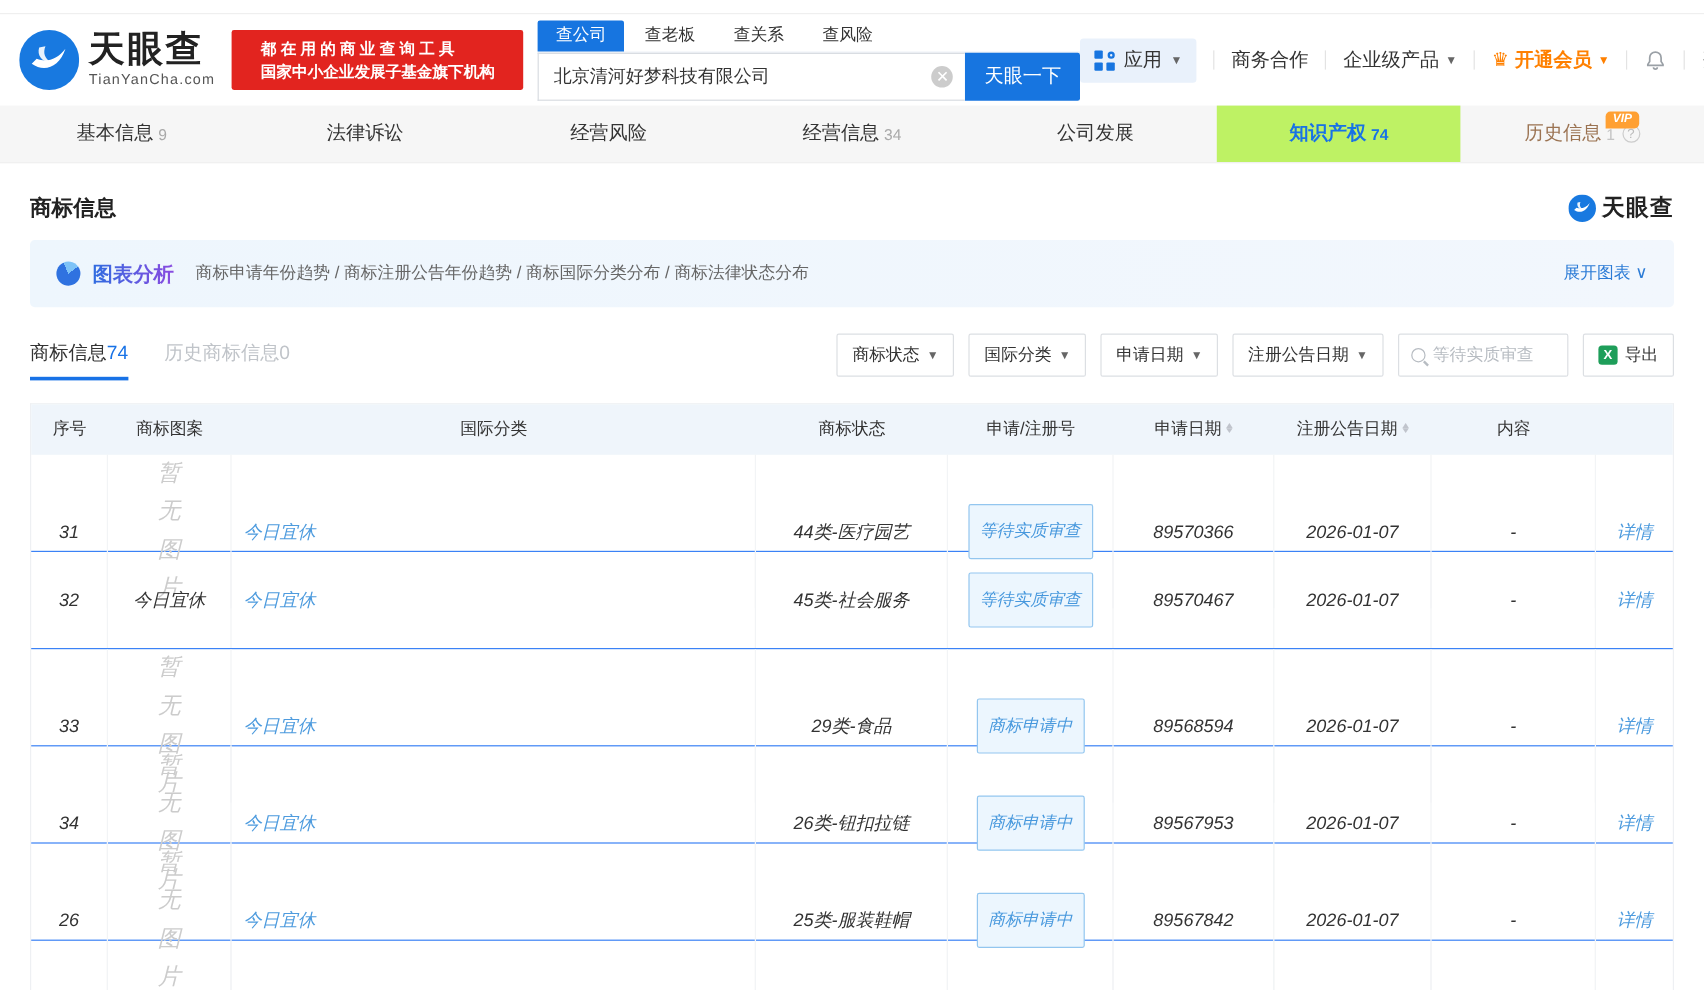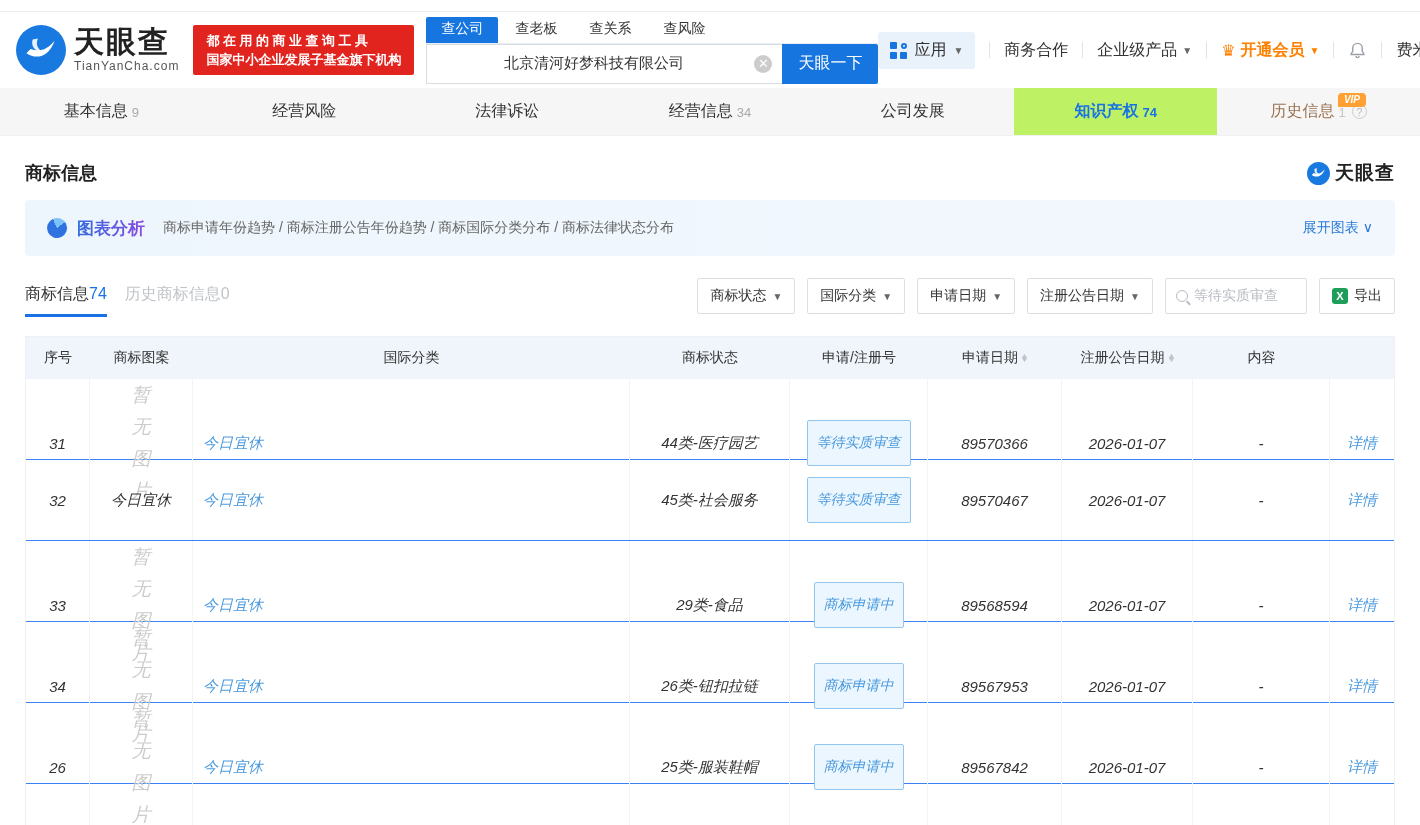--- a/index.html
+++ b/index.html
@@ -8,32 +8,32 @@
 
   
   .topstrip { height:12px; background:#fff; border-bottom:1px solid #ebebeb; }
 
   
   .hdr { height:76px; display:flex; align-items:center; padding:0 16px; background:#fff; }
   .logo { display:flex; align-items:center; gap:8px; cursor:pointer; }
   .logo-swirl { width:50px; height:50px; flex:0 0 auto; }
   .logo-txt .brand { font-size:30px; font-weight:bold; color:#222; letter-spacing:2px; line-height:30px;}
   .logo-txt .dom { font-size:12px; color:#555; letter-spacing:1px; margin-top:2px; }
-  .promo { margin-left:14px; background:#e2241f; color:#fff; padding:6px 13px; border-radius:2px;
+  .promo { margin-left:14px; background:#e2241f; color:#fff; padding:6px 24px; border-radius:2px;
     font-size:13px; font-weight:bold; line-height:19px; white-space:nowrap; }
   .promo .l1 { letter-spacing:3.5px; }
   .searchwrap { margin-left:12px; width:548px; }
   .stabs { display:flex; align-items:flex-end; gap:2px; border-bottom:1px solid #e8eef5; }
   .stab { font-size:14px; color:#333; padding:3px 15px 5px; cursor:pointer; }
   .stab.active { background:#1775e0; color:#fff; border-radius:2px 2px 0 0; }
   .sbar { display:flex; margin-top:0; }
   .sinput { position:relative; width:356px; }
   .sinput input { width:100%; height:40px; border:1px solid #d9dde2; border-right:none;
     padding:0 34px 0 12px; font-size:15px; color:#333; outline:none;
-    font-family:"Liberation Sans","DejaVu Sans",sans-serif;text-align:center; }
+    font-family:"Liberation Sans","DejaVu Sans",sans-serif; }
   .clear-ic { position:absolute; right:10px; top:11px; width:18px; height:18px; border-radius:50%;
     background:#ccc; color:#fff; font-size:13px; line-height:18px; text-align:center; cursor:pointer; }
   .sbtn { width:96px; height:40px; background:#1775e0; color:#fff; border:none; font-size:16px;
     cursor:pointer; border-radius:0 2px 2px 0; font-family:"Liberation Sans","DejaVu Sans",sans-serif; }
   .hnav { margin-left:auto; display:flex; align-items:center; gap:14px; white-space:nowrap; }
   .apps-chip { display:flex; align-items:center; gap:7px; background:#e9f1fb; border-radius:3px;
     padding:8px 12px; font-size:16px; color:#333; cursor:pointer; }
   .grid-ic { width:17px; height:17px; position:relative; }
   .grid-ic i { position:absolute; width:7px; height:7px; background:#1775e0; border-radius:1px; }
   .grid-ic i:nth-child(1){left:0;top:0;} .grid-ic i:nth-child(2){left:0;top:10px;}
@@ -78,21 +78,21 @@
     background-clip:text; color:transparent; }
   .chartbar .items { margin-left:18px; font-size:14px; color:#666; }
   .chartbar .expand { margin-left:auto; font-size:14px; color:#2b7bd6; cursor:pointer; }
 
   
   .listrow { display:flex; align-items:center; padding:22px 25px 14px 25px; }
   .ltab { font-size:16px; cursor:pointer; position:relative; padding-bottom:12px; }
   .ltab.cur { color:#333; }
   .ltab.cur .n { color:#1872e6; }
   .ltab.cur:after { content:""; position:absolute; left:0; right:0; bottom:0; height:3px; background:#1872e6; }
-  .ltab.dim { color:#c0c4c9; margin-left:18px;text-align:right; }
+  .ltab.dim { color:#c0c4c9; margin-left:30px;text-align:right; }
   .ltab.dim .n { color:#c0c4c9; }
   .filters { margin-left:auto; display:flex; align-items:center; gap:12px; padding-bottom:8px; }
   .fbtn { height:36px; border:1px solid #dcdfe3; border-radius:2px; background:#fff; padding:0 12px;
     font-size:14px; color:#333; display:flex; align-items:center; gap:6px; cursor:pointer; }
   .fsearch { height:36px; width:142px; border:1px solid #dcdfe3; border-radius:2px; display:flex;
     align-items:center; padding:0 10px; gap:6px; color:#b7bcc2; font-size:14px; cursor:text; }
   .mag { width:12px; height:12px; border:1.5px solid #b7bcc2; border-radius:50%; position:relative; }
   .mag:after { content:""; position:absolute; width:5px; height:1.5px; background:#b7bcc2;
     transform:rotate(45deg); left:9px; top:11px; }
   .xls { width:16px; height:16px; background:#1e9e5a; border-radius:3px; color:#fff; font-size:11px;
@@ -201,24 +201,24 @@
     </div>
   </div>
 </div>
 
 <div class="cnav">
   <div class="ctab">
     <span>基本信息</span>
     <span class="cnt">9</span>
   </div>
   <div class="ctab">
+    <span>法律诉讼</span>
+  </div>
+  <div class="ctab">
     <span>经营风险</span>
-  </div>
-  <div class="ctab">
-    <span>法律诉讼</span>
   </div>
   <div class="ctab">
     <span>经营信息</span>
     <span class="cnt">34</span>
   </div>
   <div class="ctab">
     <span>公司发展</span>
   </div>
   <div class="ctab active">
     <span>知识产权</span>

